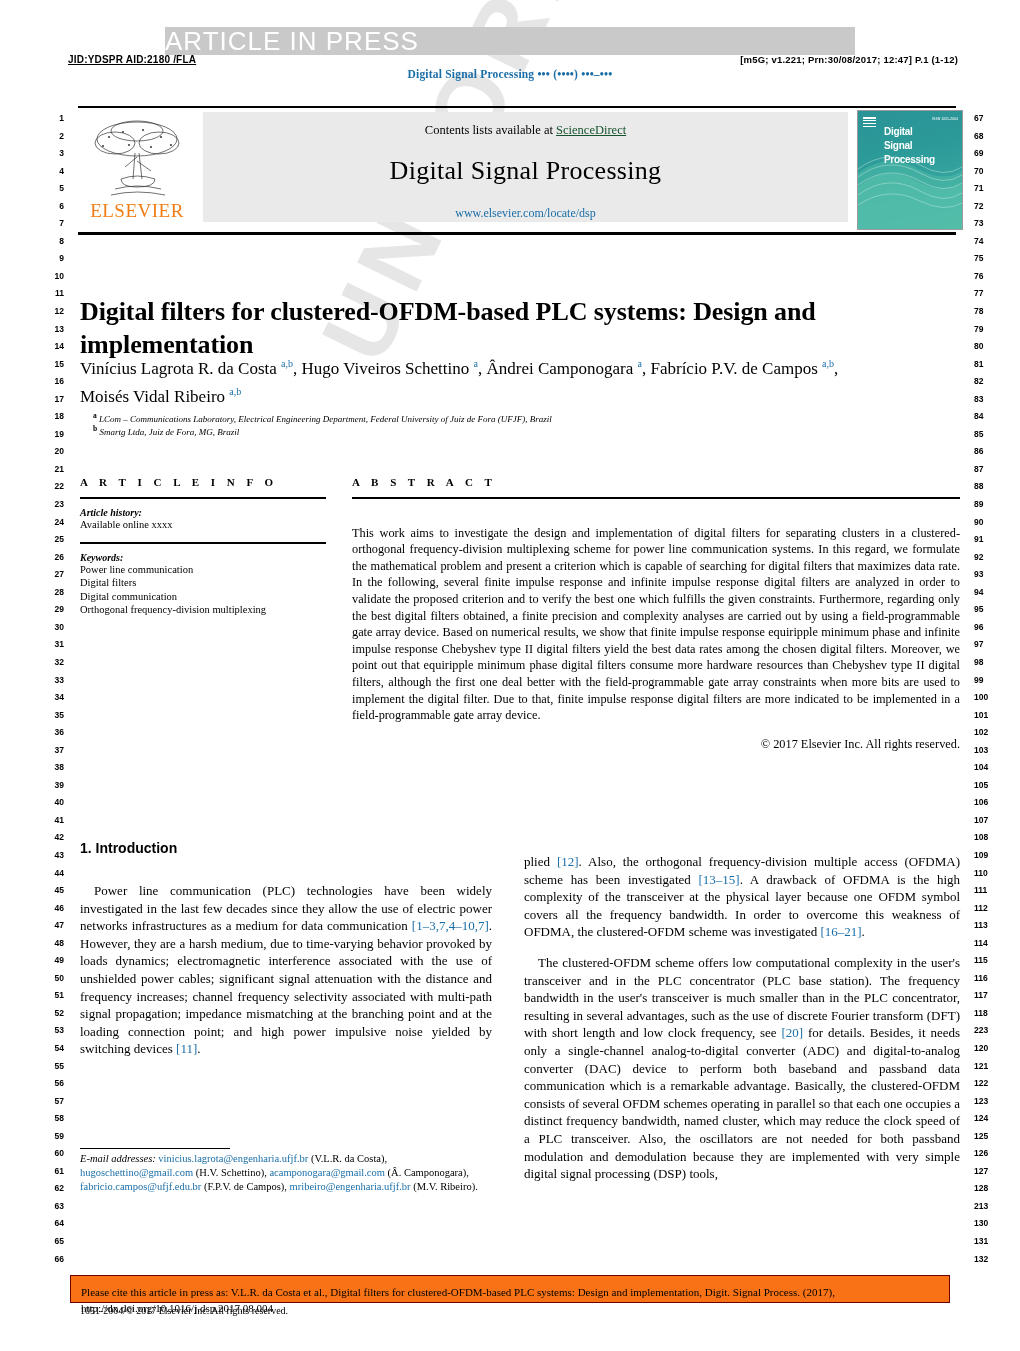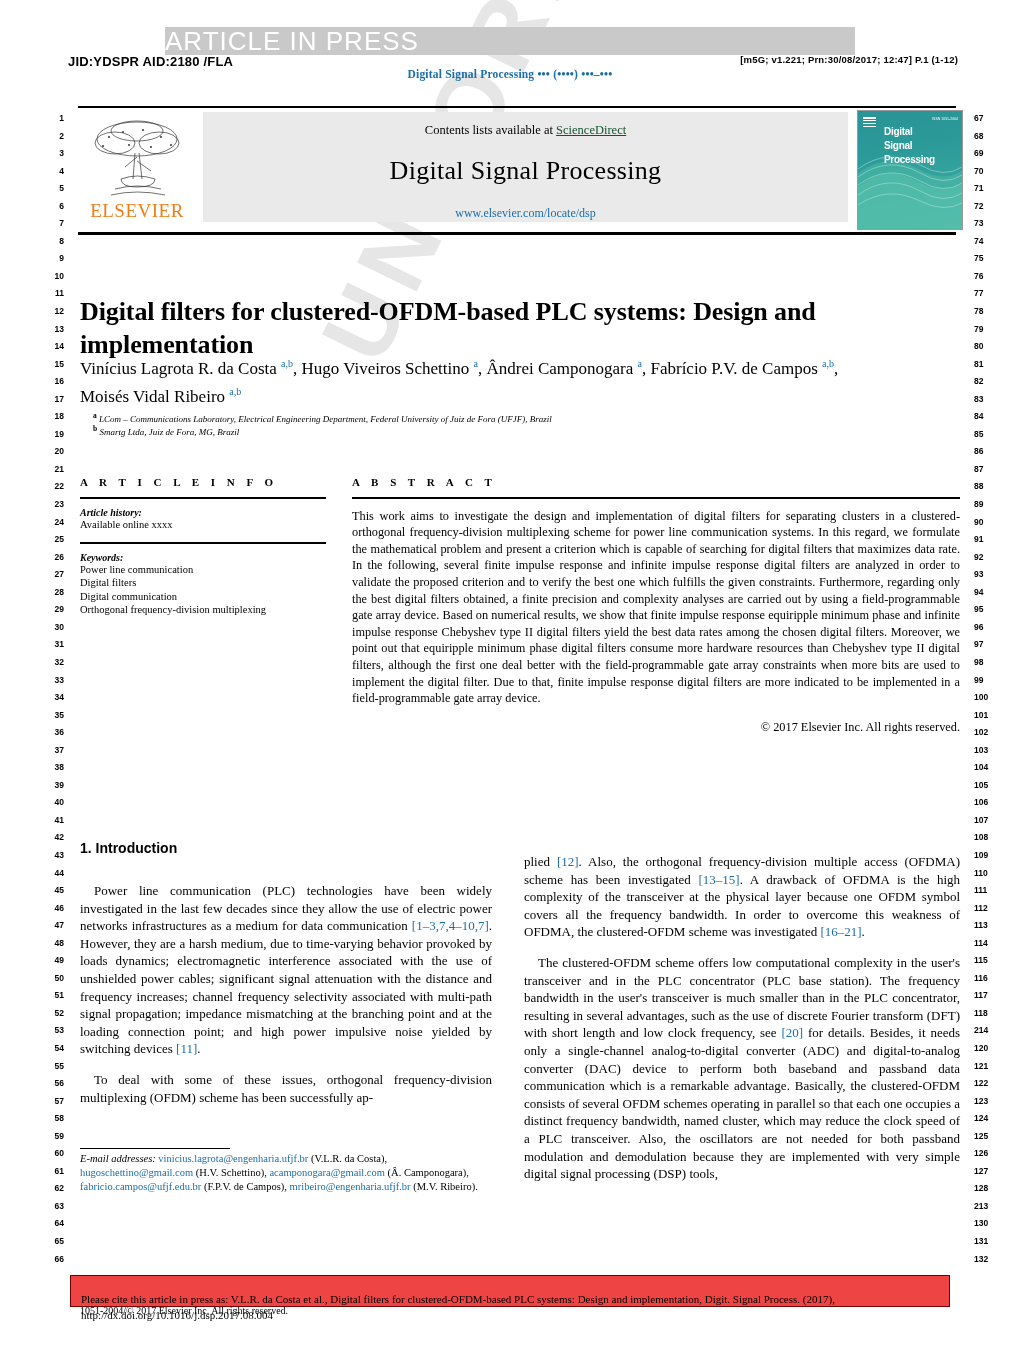--- a/index.html
+++ b/index.html
@@ -28,22 +28,23 @@
     background:#c9c9c9;
   }
   .aip-text{
     position:absolute;left:165px;top:26px;width:690px;height:30px;
     text-align:left;font-family:"Liberation Sans", sans-serif;
     font-size:26px;letter-spacing:1px;color:#ffffff;line-height:30px;
     font-weight:400;
   }
   .jid-left{
     position:absolute;left:68px;top:54px;
-    font-family:"Liberation Sans", sans-serif;font-size:13px;font-weight:700;
+    font-family:"Liberation Sans", sans-serif;font-size:10px;font-weight:700;
     letter-spacing:.2px;
+    text-decoration:underline;
   }
   .jid-right{
     position:absolute;right:62px;top:54px;
     font-family:"Liberation Sans", sans-serif;font-size:9.5px;font-weight:700;
     letter-spacing:.2px;
   }
   .running-title{
     position:absolute;left:0;right:0;top:68px;text-align:center;
     font-family:"Liberation Serif", serif;font-size:11.5px;font-weight:700;
     color:#1a6ea8;letter-spacing:.2px;
@@ -113,21 +114,21 @@
   .abs-col{position:absolute;left:352px;top:476px;width:608px;}
   .sec-head{
     font-family:"Liberation Serif", serif;font-size:11px;font-weight:700;
     letter-spacing:4.5px;
   }
   .thin-rule{height:1.6px;background:#000;margin-top:9px;}
   .info-sub{font-size:10px;font-style:italic;font-weight:700;margin-top:8px;}
   .info-line{font-size:10.5px;line-height:13.5px;}
   .kw-rule{height:1.6px;background:#000;margin-top:11px;}
   .abs-body{
-    font-size:12.3px;line-height:16.6px;text-align:justify;margin-top:9px;
+    font-size:12.3px;line-height:16.6px;text-align:justify;margin-top:26px;
   }
   .abs-copy{font-size:12.3px;text-align:right;margin-top:13px;}
 
   
   .col-left{position:absolute;left:80px;top:840px;width:412px;}
   .col-right{position:absolute;left:524px;top:840px;width:436px;}
   .h2{font-size:14px;font-weight:700;font-family:"Liberation Sans", sans-serif;}
   .para{font-size:13px;line-height:17.6px;text-align:justify;text-indent:14px;}
   .para.first{margin-top:26px;}
   .para.cont{text-indent:0;}
@@ -138,22 +139,22 @@
   .footnote{position:absolute;left:80px;top:1152px;width:412px;
     font-size:10.5px;line-height:14px;}
   .footnote .lead{font-style:italic;}
   .mail{color:#1a6ea8;}
   .doi-blk{position:absolute;left:80px;top:1290px;width:412px;font-size:10px;line-height:14px;}
   .doi-blk .doi{color:#1a6ea8;}
 
   
   .citebox{
     position:absolute;left:70px;top:1275px;width:880px;height:28px;
-    background:#ef4444;border:1px solid #6d0000;
-    font-size:11px;line-height:16px;padding:15px 10px;box-sizing:border-box;
+    background:#f97316;border:1px solid #6d0000;
+    font-size:11px;line-height:16px;padding:8px 10px;box-sizing:border-box;
   }
 </style>
 </head>
 <body>
 
 <div class="page">
 
   <div class="watermark">UNCORRECTED PROOF</div>
 
   <div class="layer">
@@ -278,21 +279,21 @@
         <div>109</div>
         <div>110</div>
         <div>111</div>
         <div>112</div>
         <div>113</div>
         <div>114</div>
         <div>115</div>
         <div>116</div>
         <div>117</div>
         <div>118</div>
-        <div>214</div>
+        <div>223</div>
         <div>120</div>
         <div>121</div>
         <div>122</div>
         <div>123</div>
         <div>124</div>
         <div>125</div>
         <div>126</div>
         <div>127</div>
         <div>128</div>
         <div>213</div>
@@ -392,21 +393,20 @@
       <div class="sec-head">A B S T R A C T</div>
       <div class="thin-rule"></div>
       <div class="abs-body">This work aims to investigate the design and implementation of digital filters for separating clusters in a clustered-orthogonal frequency-division multiplexing scheme for power line communication systems. In this regard, we formulate the mathematical problem and present a criterion which is capable of searching for digital filters that maximizes data rate. In the following, several finite impulse response and infinite impulse response digital filters are analyzed in order to validate the proposed criterion and to verify the best one which fulfills the given constraints. Furthermore, regarding only the best digital filters obtained, a finite precision and complexity analyses are carried out by using a field-programmable gate array device. Based on numerical results, we show that finite impulse response equiripple minimum phase and infinite impulse response Chebyshev type II digital filters yield the best data rates among the chosen digital filters. Moreover, we point out that equiripple minimum phase digital filters consume more hardware resources than Chebyshev type II digital filters, although the first one deal better with the field-programmable gate array constraints when more bits are used to implement the digital filter. Due to that, finite impulse response digital filters are more indicated to be implemented in a field-programmable gate array device.</div>
       <div class="abs-copy">© 2017 Elsevier Inc. All rights reserved.</div>
     </div>
 
     <div class="col-left">
       <div class="h2">1. Introduction</div>
       <div>
           <p class="para first">Power line communication (PLC) technologies have been widely investigated in the last few decades since they allow the use of electric power networks infrastructures as a medium for data communication <span class="ref">[1–3,7,4–10,7]</span>. However, they are a harsh medium, due to time-varying behavior provoked by loads dynamics; electromagnetic interference associated with the use of unshielded power cables; significant signal attenuation with the distance and frequency increases; channel frequency selectivity associated with multi-path signal propagation; impedance mismatching at the branching point and at the loading connection point; and high power impulsive noise yielded by switching devices <span class="ref">[11]</span>.</p>
-          <p class="para ">To deal with some of these issues, orthogonal frequency-division multiplexing (OFDM) scheme has been successfully ap-</p>
         </div>
     </div>
 
     <div class="col-right">
       <div>
           <p class="para cont">plied <span class="ref">[12]</span>. Also, the orthogonal frequency-division multiple access (OFDMA) scheme has been investigated <span class="ref">[13–15]</span>. A drawback of OFDMA is the high complexity of the transceiver at the physical layer because one OFDM symbol covers all the frequency bandwidth. In order to overcome this weakness of OFDMA, the clustered-OFDM scheme was investigated <span class="ref">[16–21]</span>.</p>
           <p class="para ">The clustered-OFDM scheme offers low computational complexity in the user's transceiver and in the PLC concentrator (PLC base station). The frequency bandwidth in the user's transceiver is much smaller than in the PLC concentrator, resulting in several advantages, such as the use of discrete Fourier transform (DFT) with short length and low clock frequency, see <span class="ref">[20]</span> for details. Besides, it needs only a single-channel analog-to-digital converter (ADC) and digital-to-analog converter (DAC) device to perform both baseband and passband data communication which is a remarkable advantage. Basically, the clustered-OFDM consists of several OFDM schemes operating in parallel so that each one occupies a distinct frequency bandwidth, named cluster, which may reduce the clock speed of a PLC transceiver. Also, the oscillators are not needed for both passband modulation and demodulation because they are implemented with very simple digital signal processing (DSP) tools,</p>
         </div>
     </div>
 

